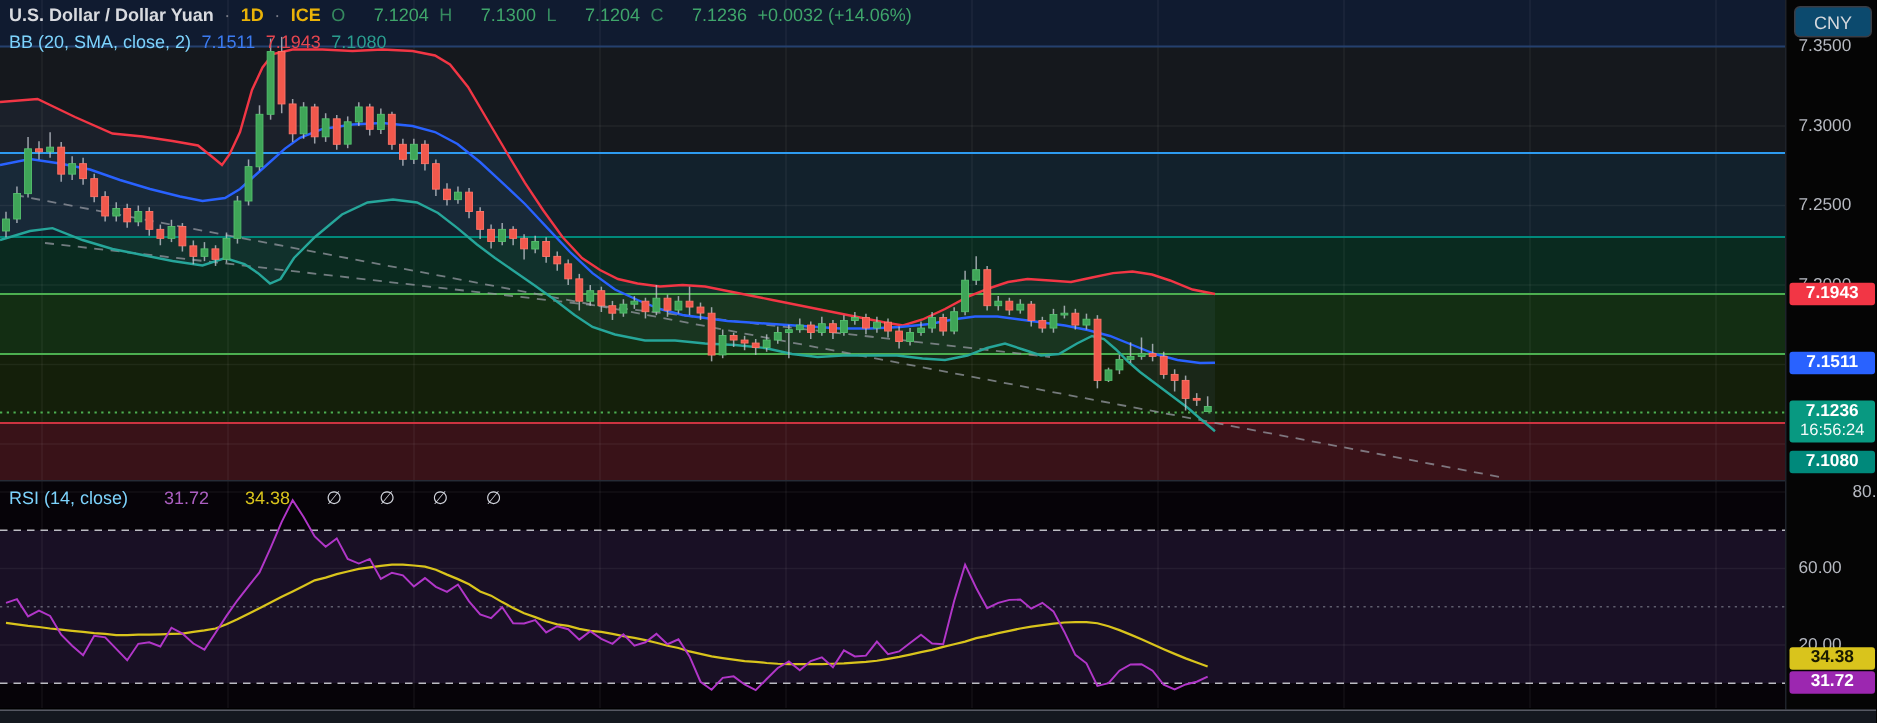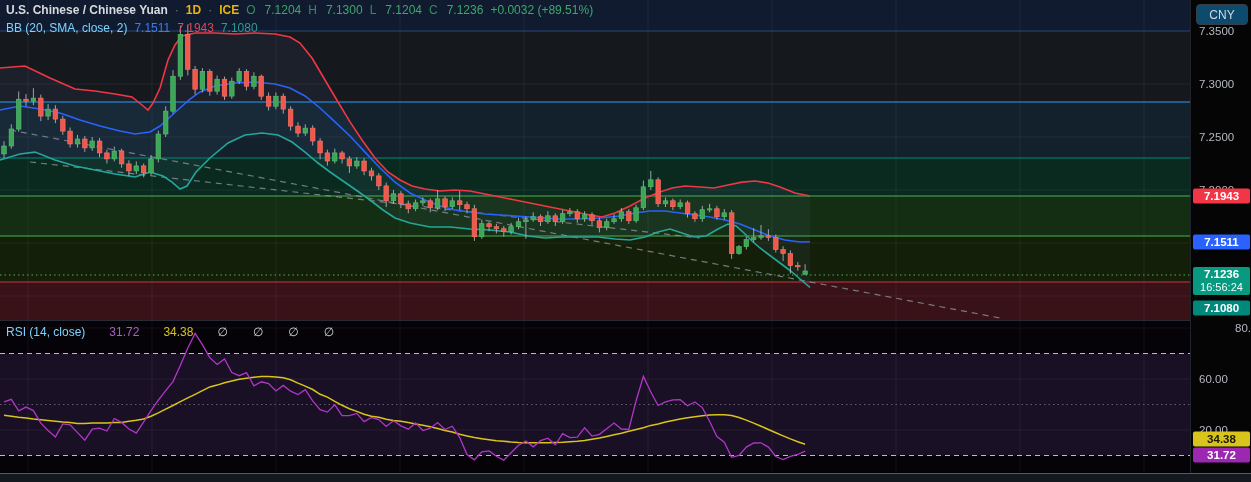--- a/index.html
+++ b/index.html
@@ -5,21 +5,21 @@
   html,body{margin:0;padding:0;background:#000;}
   .app{position:relative;width:1251px;height:482px;background:#000;overflow:hidden;
        font-family:"Liberation Sans",sans-serif;}
   svg{position:absolute;left:0;top:0;display:block;}
   .legend{position:absolute;left:6px;z-index:5;font-size:12px;white-space:nowrap;
           display:flex;align-items:center;gap:7px;pointer-events:auto;}
   .legend .sym{color:#d8dadf;font-weight:700;}
   .legend .wh{color:#eab308;font-weight:600;}
   .legend .sep{color:#787b86;}
   .legend .pair i{font-style:normal;color:#3fa66b;opacity:.8;}
-  .legend .pair b{font-weight:400;color:#3fa66b;margin-left:9px;}
+  .legend .pair b{font-weight:400;color:#3fa66b;margin-left:19px;}
   .legend .chg{color:#3fa66b;}
   .legend .lbl{color:#7dd3fc;}
   .legend .vblue{color:#3c7bf0;} .legend .vred{color:#e5454f;} .legend .vteal{color:#2a9d8f;}
   .legend .vpur{color:#ab5fc0;} .legend .vyel{color:#d9c41c;}
   .legend .empty{color:#d1d4dc;letter-spacing:1px;}
   .axis{position:absolute;left:1190px;top:0;width:61px;height:473px;background:#050505;
         border-left:1px solid #1f232b;z-index:4;}
   .tick{position:absolute;left:8px;transform:translateY(-50%);font-size:11.5px;color:#b6b9c1;}
   .badge{position:absolute;left:2px;right:2px;transform:translateY(-50%);border-radius:2px;
          text-align:center;padding:1px 0;font-size:11.5px;font-weight:700;line-height:13px;z-index:6;}
@@ -299,30 +299,30 @@
       <rect x="802.9" y="271.0" width="4.6" height="3.4" fill="#3fa558" stroke="#55c06e" stroke-width="0.6"></rect>
       <line x1="0" y1="353.5" x2="1190" y2="353.5" stroke="#cfd0d6" stroke-dasharray="5,4" opacity="0.9"></line>
       <line x1="0" y1="455.5" x2="1190" y2="455.5" stroke="#cfd0d6" stroke-dasharray="5,4" opacity="0.9"></line>
       <line x1="0" y1="404.5" x2="1190" y2="404.5" stroke="#8f93a0" stroke-dasharray="1.5,3" opacity="0.6"></line>
       <polyline points="4.0,415.2 11.3,416.2 18.7,417.3 26.0,418.0 33.4,419.0 40.8,419.8 48.1,420.6 55.4,421.3 62.8,422.1 70.1,422.6 77.5,423.4 84.8,423.4 92.2,423.1 99.5,423.1 106.9,422.9 114.3,422.6 121.6,422.4 128.9,421.3 136.3,420.3 143.7,419.0 151.0,416.2 158.3,412.9 165.7,409.1 173.0,405.5 180.4,401.7 187.8,397.9 195.1,394.3 202.4,390.7 209.8,386.9 217.1,385.1 224.5,382.8 231.8,381.0 239.2,379.3 246.5,378.2 253.9,377.2 261.3,376.4 268.6,376.4 275.9,377.0 283.3,377.7 290.6,379.8 298.0,383.1 305.3,386.1 312.7,389.5 320.1,394.3 327.4,397.1 334.8,401.4 342.1,405.3 349.4,408.8 356.8,411.4 364.1,414.2 371.5,416.2 378.8,417.3 386.2,419.3 393.5,420.6 400.9,421.3 408.3,422.6 415.6,424.1 422.9,425.2 430.3,426.7 437.6,428.5 445.0,430.5 452.3,432.0 459.7,434.3 467.0,435.9 474.4,437.6 481.8,438.7 489.1,439.7 496.4,440.7 503.8,441.2 511.1,442.0 518.5,442.5 525.9,442.8 533.2,442.8 540.5,442.8 547.9,442.8 555.3,442.5 562.6,442.2 569.9,441.7 577.3,441.2 584.6,440.5 592.0,439.2 599.4,437.9 606.7,436.4 614.0,434.8 621.4,433.3 628.8,431.3 636.1,429.5 643.4,427.7 650.8,425.4 658.1,423.9 665.5,422.1 672.9,420.6 680.2,419.0 687.5,417.8 694.9,416.7 702.3,415.7 709.6,415.0 716.9,414.7 724.3,414.7 731.6,415.5 739.0,417.5 746.3,420.1 753.7,423.1 761.0,426.2 768.4,429.5 775.8,432.8 783.1,435.9 790.4,438.9 797.8,441.7 805.1,444.3" fill="none" stroke="#d9c41c" stroke-width="1.5"></polyline>
       <polyline points="4.0,401.9 11.3,399.4 18.7,410.9 26.0,407.1 33.4,410.6 40.8,423.1 48.1,430.5 55.4,436.9 62.8,423.9 70.1,424.9 77.5,432.6 84.8,440.2 92.2,429.2 99.5,428.2 106.9,431.0 114.3,418.5 121.6,422.4 128.9,429.0 136.3,433.1 143.7,421.8 151.0,410.6 158.3,400.2 165.7,390.7 173.0,381.6 180.4,365.2 187.8,347.9 195.1,333.4 202.4,344.6 209.8,357.6 217.1,364.5 224.5,358.9 231.8,372.6 239.2,375.7 246.5,372.6 253.9,385.9 261.3,381.8 268.6,383.6 275.9,391.0 283.3,385.4 290.6,391.2 298.0,394.6 305.3,389.7 312.7,400.9 320.1,409.6 327.4,412.1 334.8,404.8 342.1,415.5 349.4,415.7 356.8,413.4 364.1,421.6 371.5,417.5 378.8,419.5 386.2,426.4 393.5,420.8 400.9,425.9 408.3,429.2 415.6,422.9 422.9,430.5 430.3,428.2 437.6,422.6 445.0,429.5 452.3,426.2 459.7,437.6 467.0,454.5 474.4,459.8 481.8,451.9 489.1,450.9 496.4,456.3 503.8,460.1 511.1,452.7 518.5,445.3 525.9,441.0 533.2,446.8 540.5,440.7 547.9,438.2 555.3,444.8 562.6,433.6 569.9,437.6 577.3,437.1 584.6,427.7 592.0,436.1 599.4,434.3 606.7,428.7 614.0,423.1 621.4,429.0 628.8,429.5 636.1,400.7 643.4,376.4 650.8,392.0 658.1,405.5 665.5,401.9 672.9,399.9 680.2,399.7 687.5,405.8 694.9,401.9 702.3,407.6 709.6,421.3 716.9,436.6 724.3,442.2 731.6,457.3 739.0,455.5 746.3,447.1 753.7,443.0 761.0,442.8 768.4,447.1 775.8,456.5 783.1,459.6 790.4,456.3 797.8,454.5 805.1,451.1" fill="none" stroke="#b136c8" stroke-width="1.3"></polyline>
       <line x1="0" y1="320.5" x2="1190" y2="320.5" stroke="#262b36"></line>
     </svg>
 
   <div class="legend" style="top:3px;">
-    <span class="sym">U.S. Chinese / Chinese Yuan</span>
+    <span class="sym">U.S. Dollar / Dollar Yuan</span>
     <span class="sep">·</span>
     <span class="wh">1D</span>
     <span class="sep">·</span>
     <span class="wh">ICE</span>
     <span class="pair"><i>O</i><b>7.1204</b></span>
     <span class="pair"><i>H</i><b>7.1300</b></span>
     <span class="pair"><i>L</i><b>7.1204</b></span>
     <span class="pair"><i>C</i><b>7.1236</b></span>
-    <span class="chg">+0.0032 (+89.51%)</span>
+    <span class="chg">+0.0032 (+14.06%)</span>
   </div>
 
   <div class="legend" style="top:21px;">
     <span class="lbl">BB (20, SMA, close, 2)</span>
     <span class="vblue">7.1511</span>
     <span class="vred">7.1943</span>
     <span class="vteal">7.1080</span>
   </div>
 
   <div class="legend" style="top:325px;gap:24px;">

